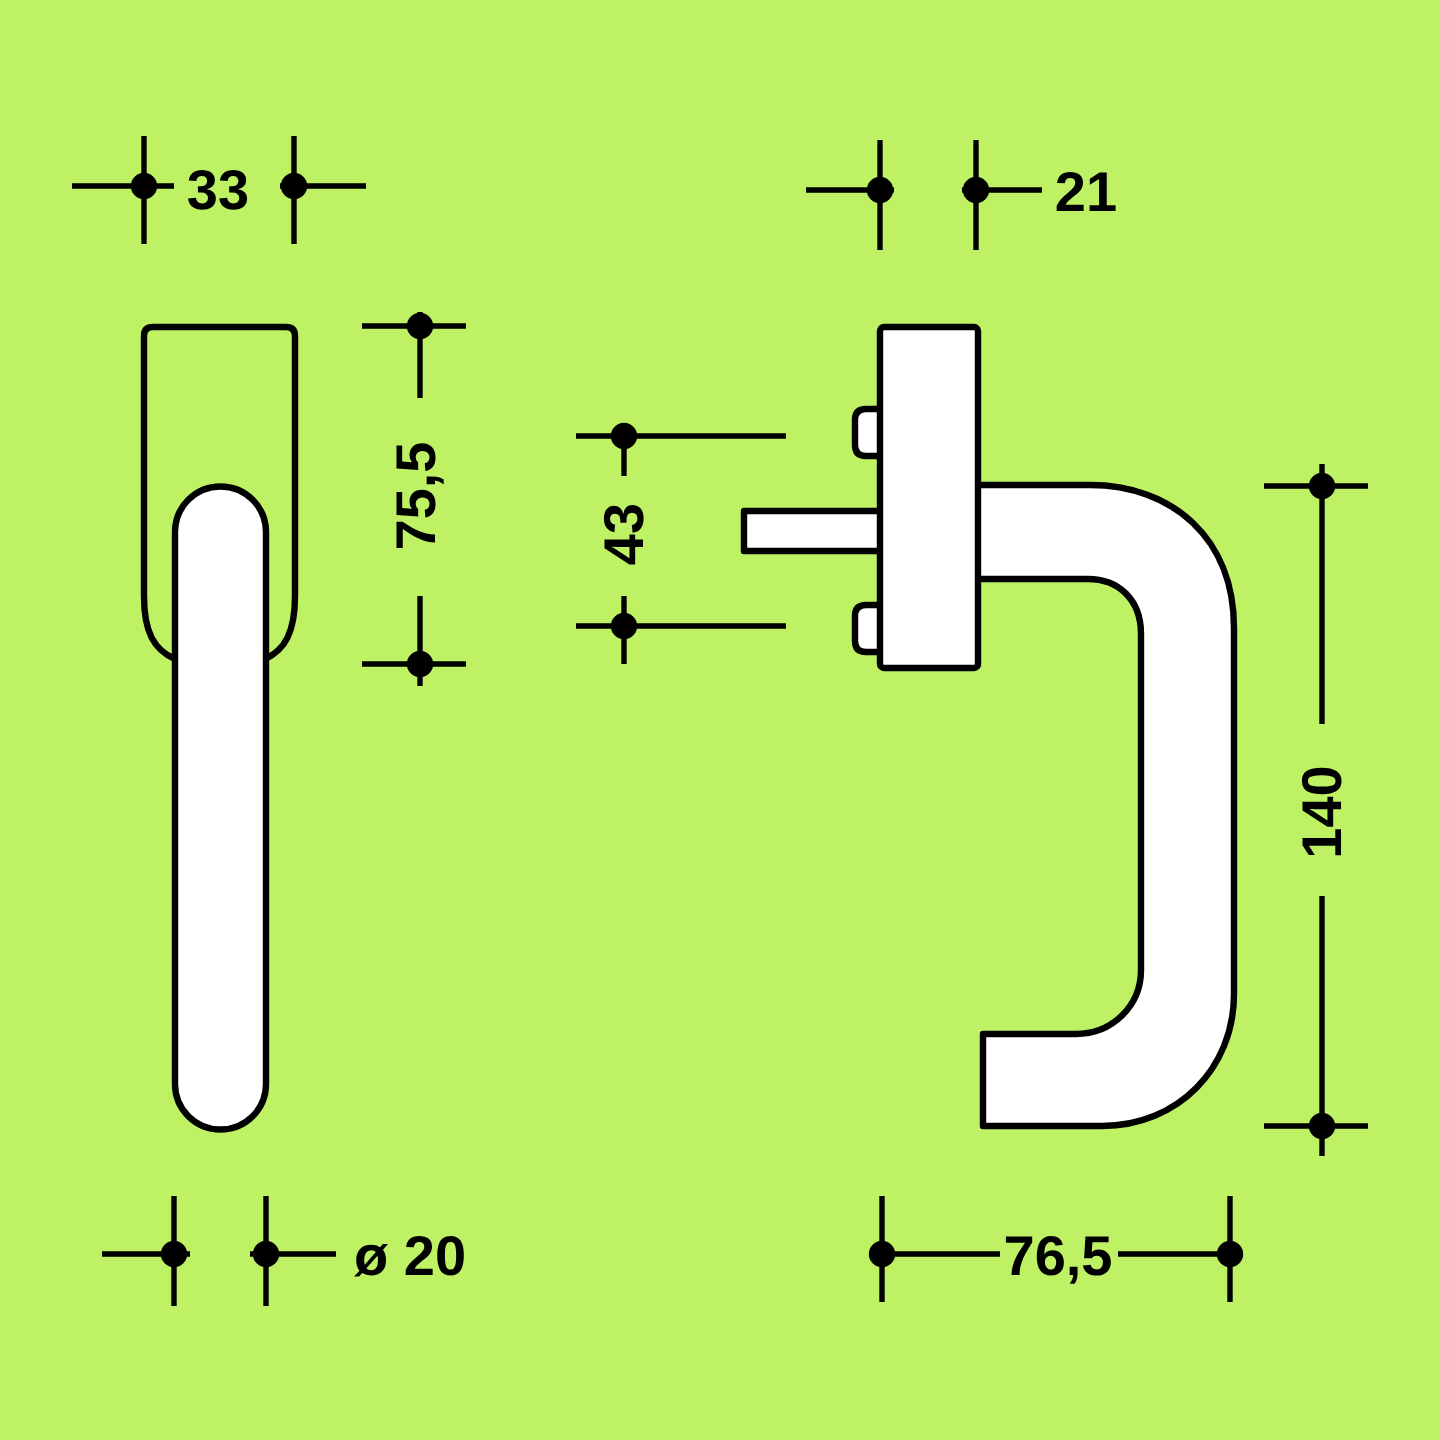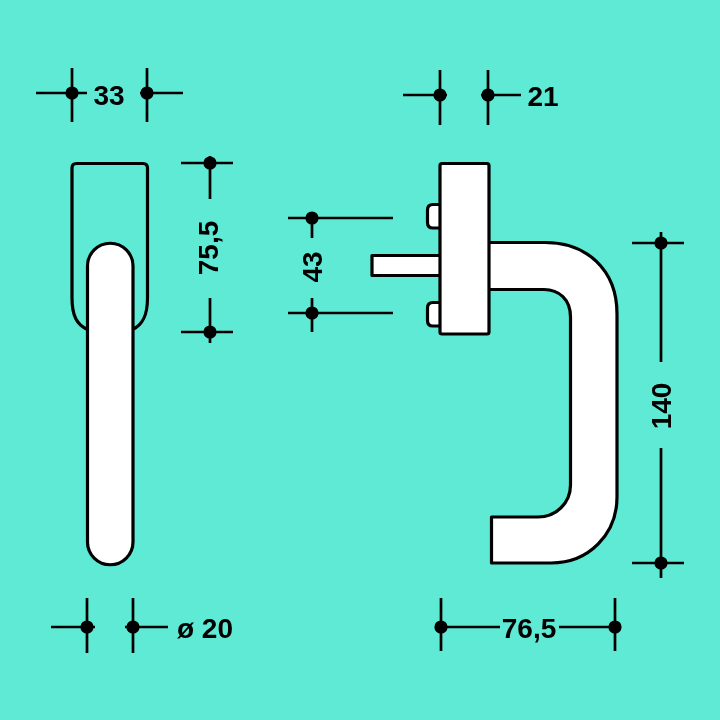--- a/index.html
+++ b/index.html
@@ -7,21 +7,21 @@
     padding: 0;
     width: 720px;
     height: 720px;
     background: #ffffff;
     overflow: hidden;
   }
   .canvas {
     position: relative;
     width: 720px;
     height: 720px;
-    background: #5eead4;
+    background: #bef264;
   }
   svg { display: block; }
   
   .o  { fill: none;    stroke: #000000; stroke-width: 3.2; stroke-linejoin: round; }
   .of { fill: #ffffff; stroke: #000000; stroke-width: 3.2; stroke-linejoin: round; }
   
   .d  { fill: none; stroke: #000000; stroke-width: 2.7; }
   .dot { fill: #000000; stroke: none; }
   
   text.lbl {

